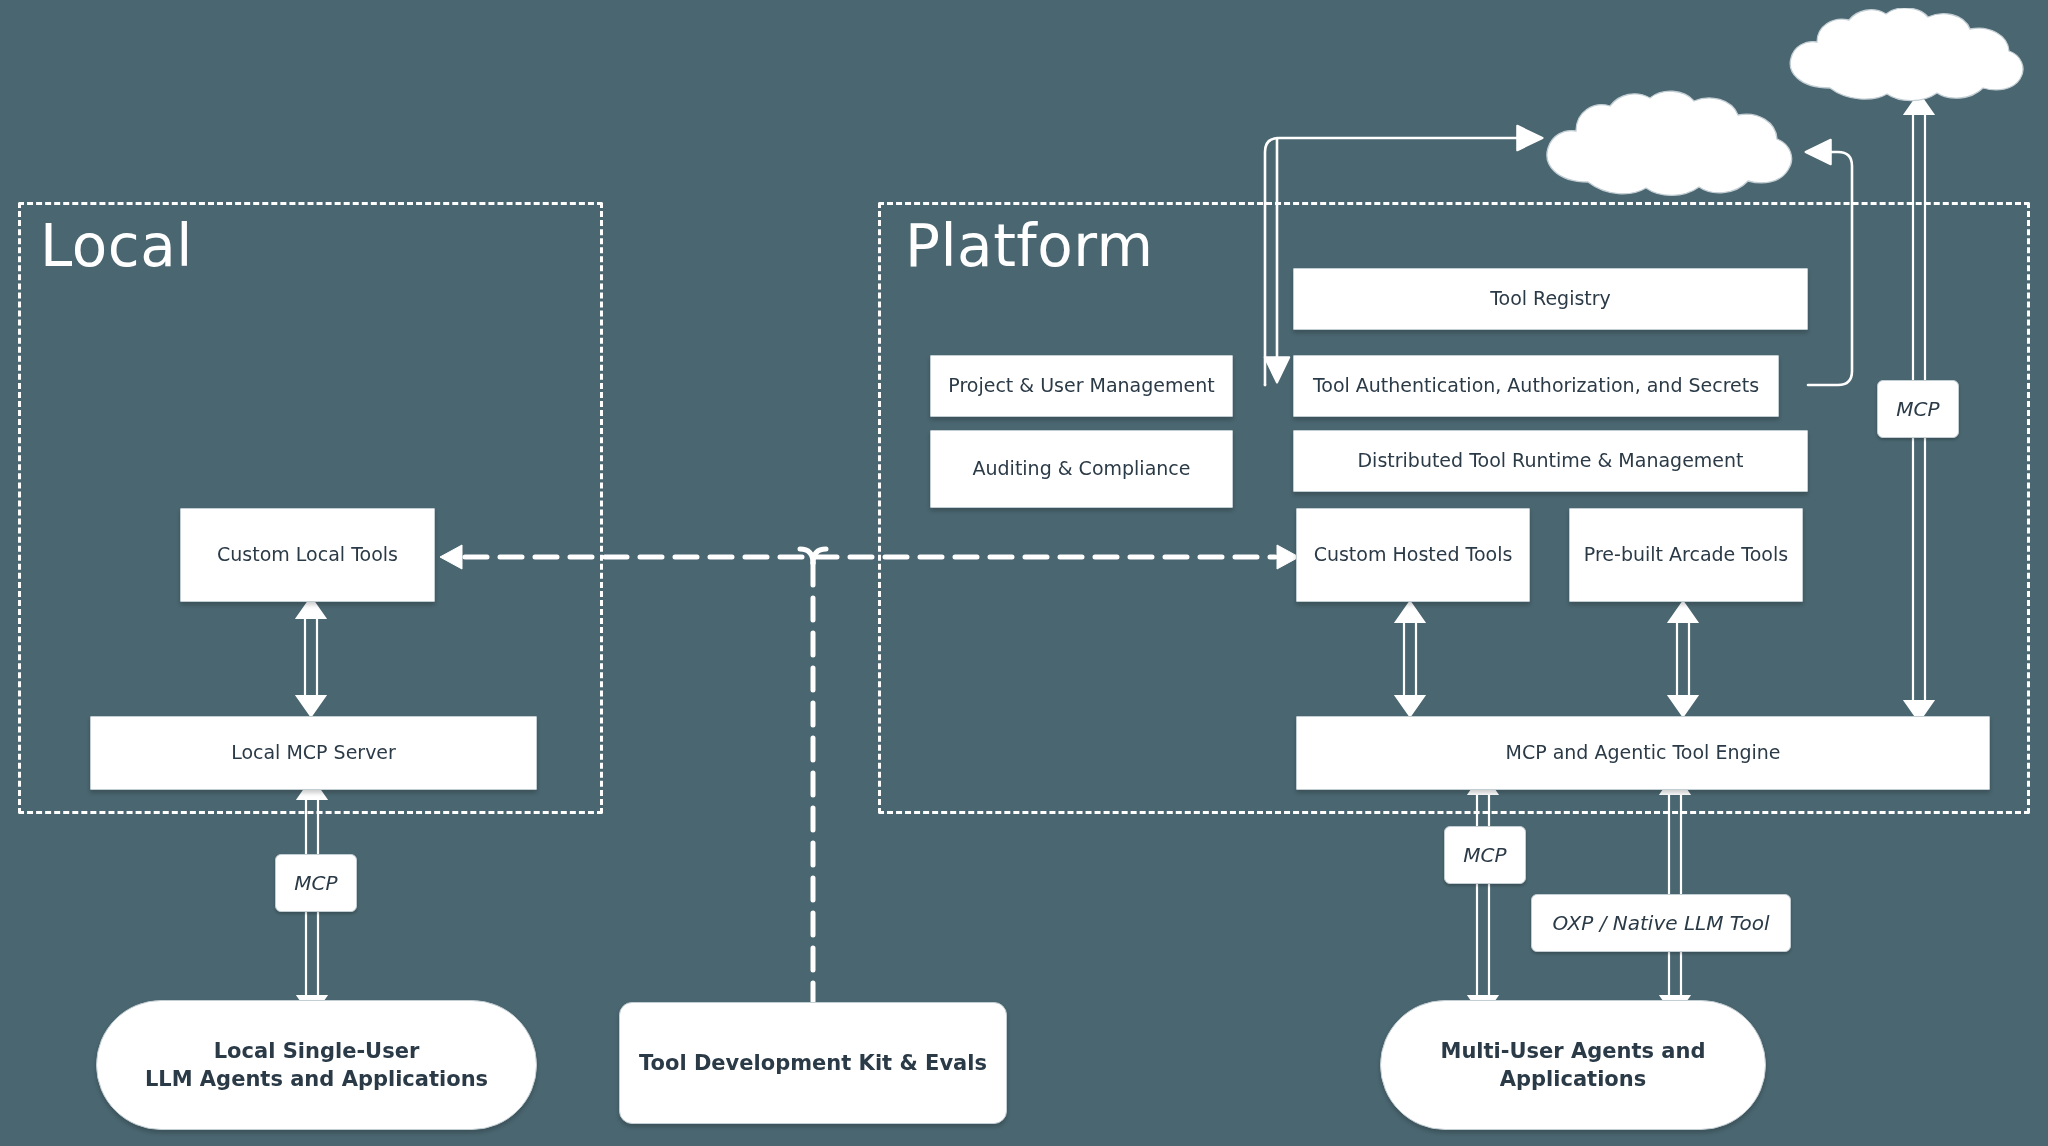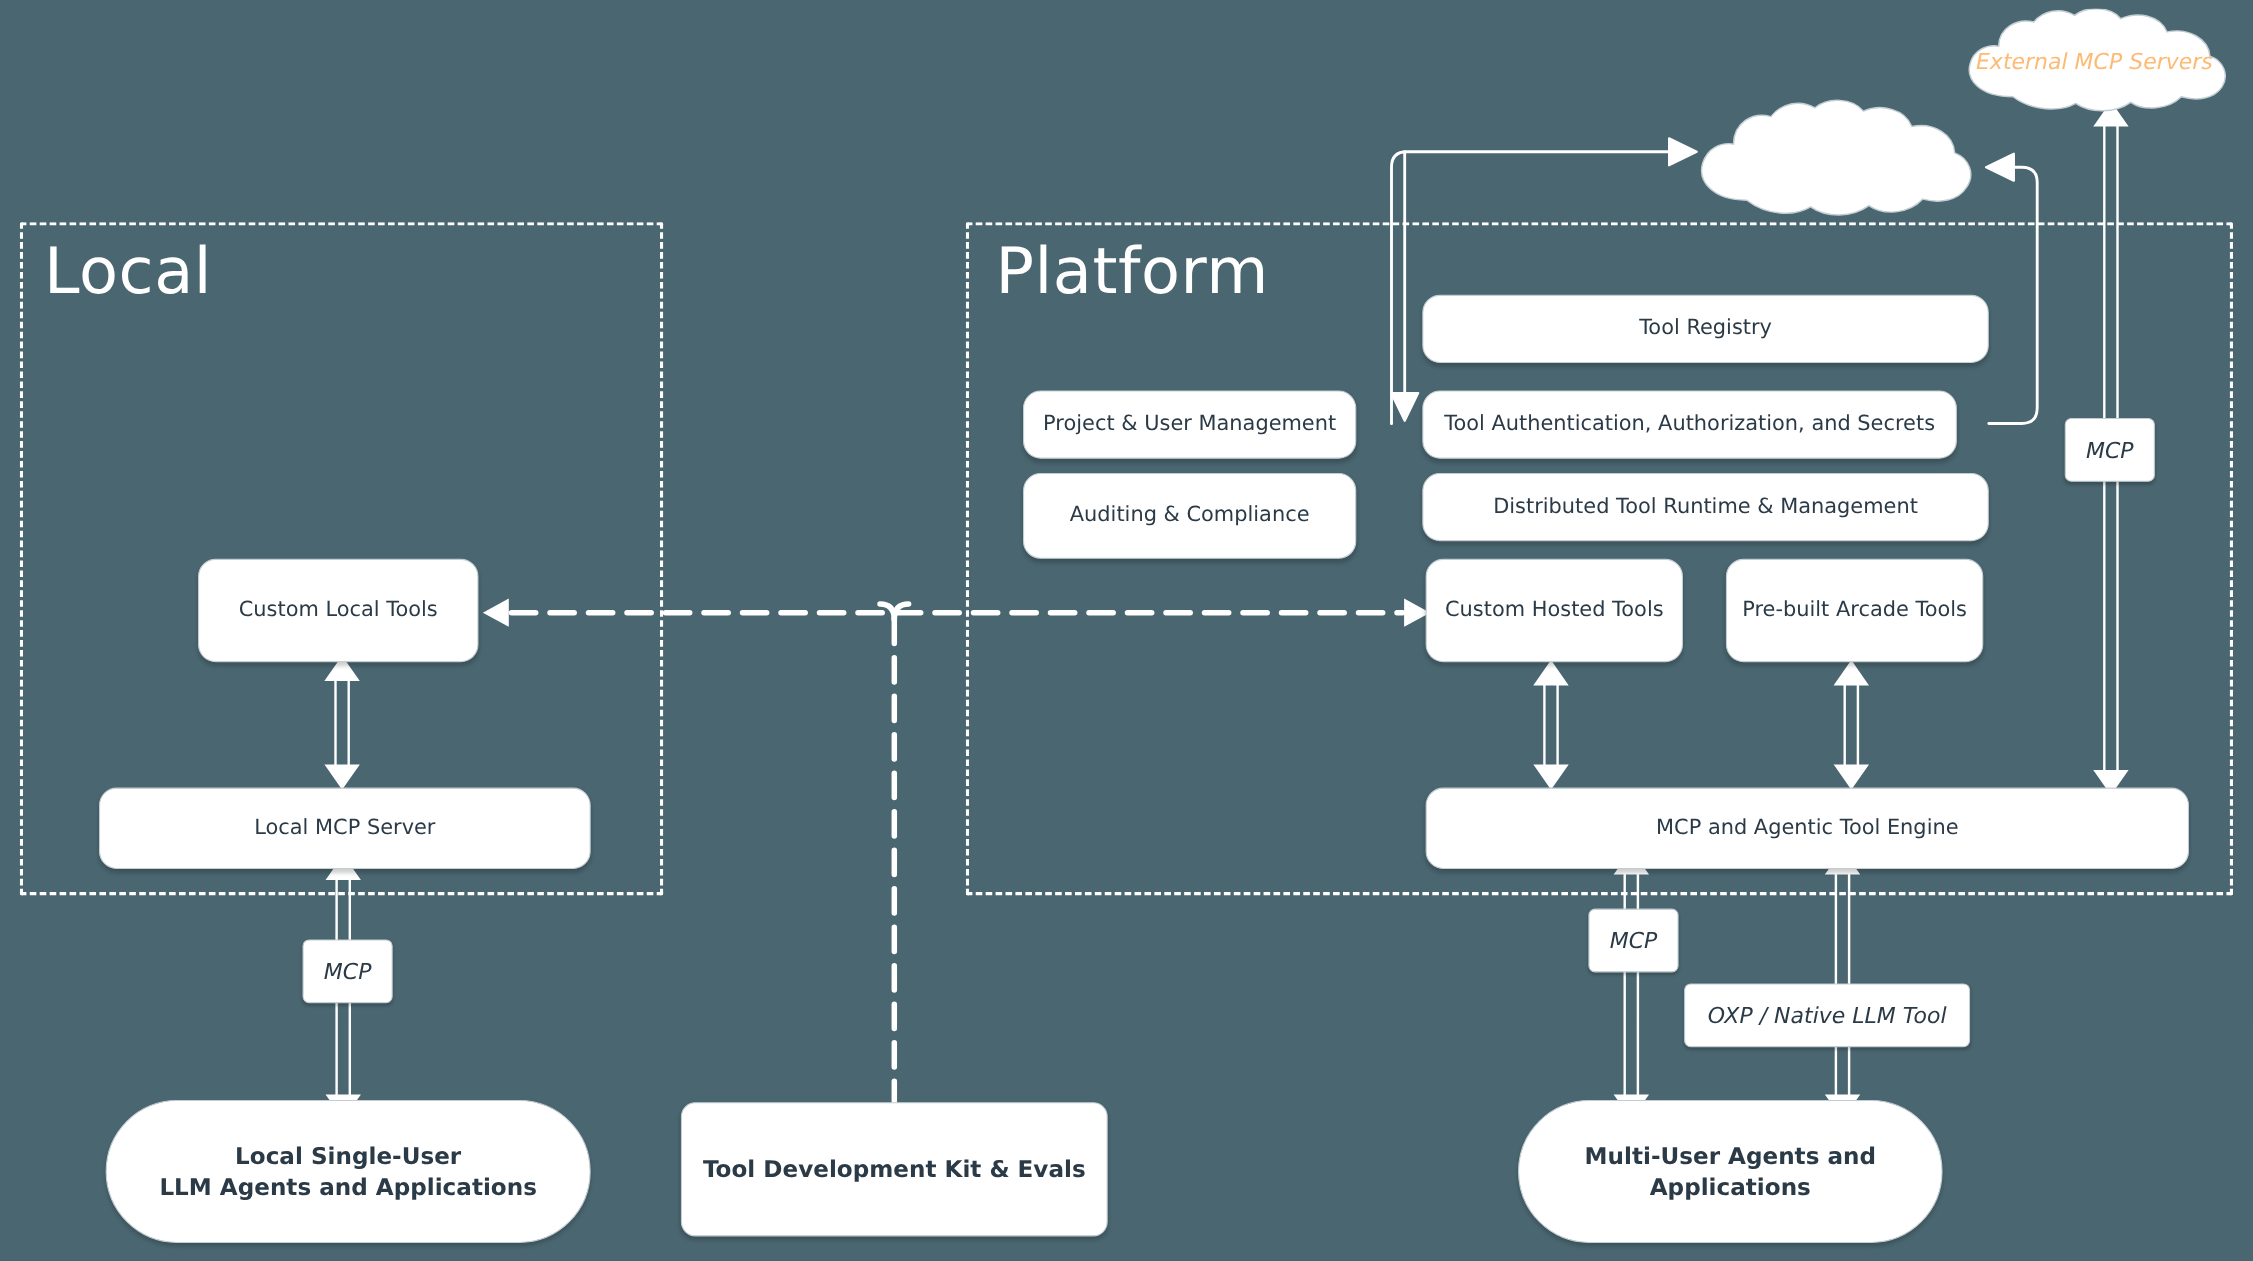--- a/index.html
+++ b/index.html
@@ -30,21 +30,21 @@
     letter-spacing:0.5px;
     white-space:nowrap;
   }
 
   
   .node{
     position:absolute;
     background:#ffffff;
     color:#2b3a47;
     border:1px solid #c3ced4;
-    border-radius:16px;
+    border-radius:1px;
     box-sizing:border-box;
     display:flex;align-items:center;justify-content:center;
     text-align:center;
     box-shadow:0 3px 4px rgba(0,0,0,0.20);
     font-size:19px;
     line-height:1.35;
     padding:4px 10px;
   }
   .node.pill{border-radius:70px;font-weight:bold;font-size:21px;}
   .node.sharp{border-radius:4px;}
@@ -52,21 +52,21 @@
     font-style:italic;font-size:20px;border-radius:6px;
     box-shadow:0 2px 3px rgba(0,0,0,0.22);
   }
   .node.bold{font-weight:bold;}
 
   
   .cloud{
     position:absolute;
     display:flex;align-items:center;justify-content:center;
     text-align:center;
-    color:#fdba74;
+    color:#ffffff;
     font-style:italic;
     font-size:20px;
     line-height:1.3;
     z-index:3;
   }
   .cloud svg{position:absolute;left:0;top:0;}
   .cloud span{position:relative;z-index:2;padding:0 14px;}
 </style>
 </head>
 <body>

